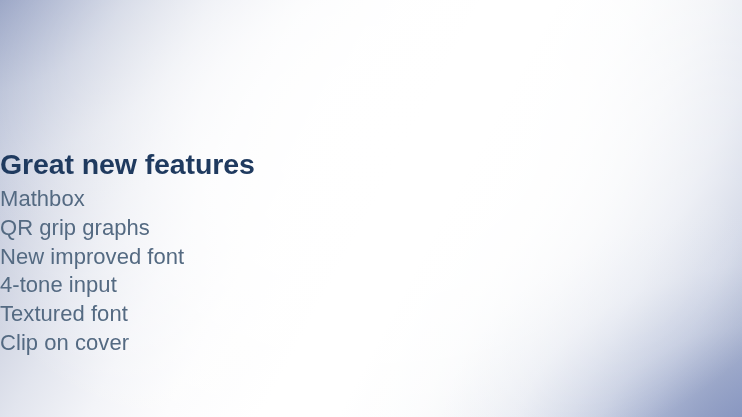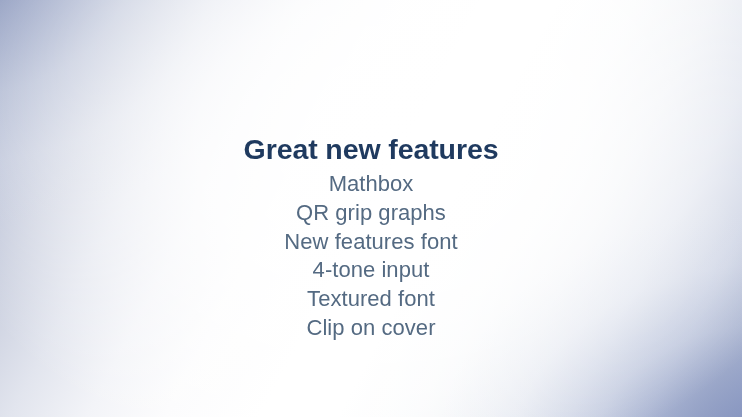--- a/index.html
+++ b/index.html
@@ -72,22 +72,21 @@
         rgba(255,255,255,0.80) 34%,
         rgba(255,255,255,0.38) 60%,
         rgba(255,255,255,0) 82%);
   }
 
   
   #text-block {
     position: absolute;
     left: 0;
     right: 0;
-    top: 133px;
-    text-align: center;
+    top: 148px;
     z-index: 5;
   }
 
   #slide-heading {
     margin: 0;
     font-size: 28.5px;
     font-weight: bold;
     letter-spacing: -0.1px;
     line-height: 33px;
     color: #1f3a5f;
@@ -119,21 +118,21 @@
   <div class="bg-layer bg-glow-br"></div>
   <div class="bg-layer bg-wash"></div>
 
   <div id="text-block">
 
     <h1 id="slide-heading">Great new features</h1>
 
     <ul id="feature-list">
       <li>Mathbox</li>
       <li>QR grip graphs</li>
-      <li>New features font</li>
+      <li>New improved font</li>
       <li>4-tone input</li>
       <li>Textured font</li>
       <li>Clip on cover</li>
     </ul>
 
   </div>
 
 </div>
 
 </body></html>

